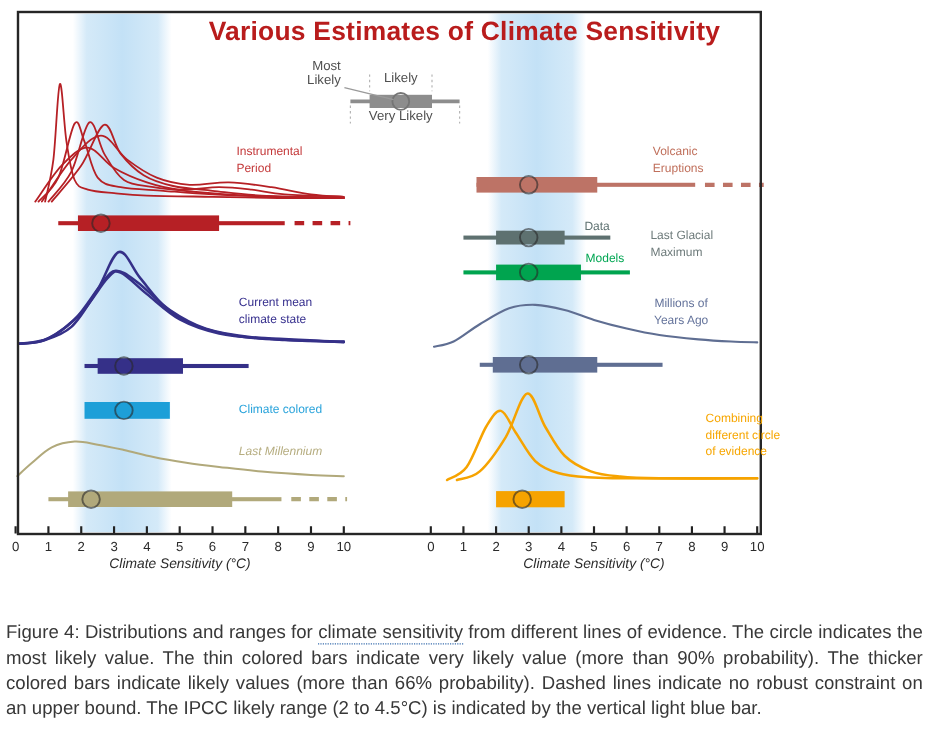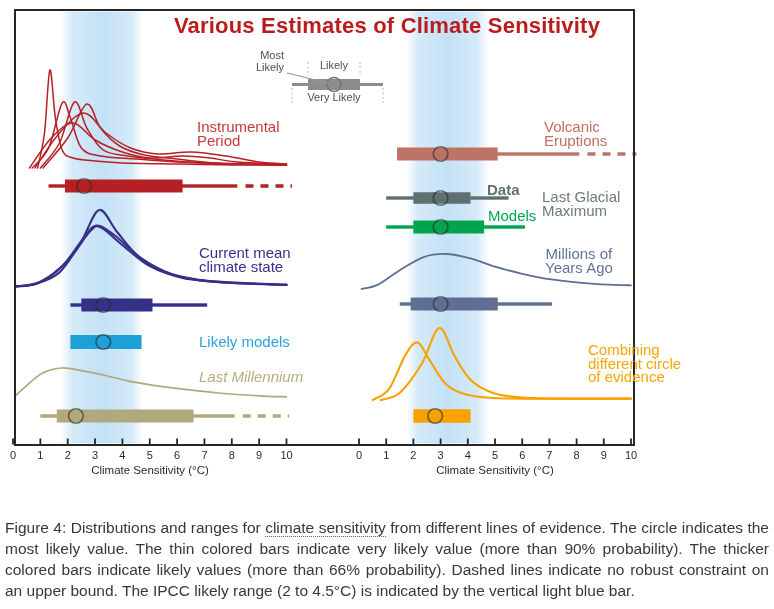--- a/index.html
+++ b/index.html
@@ -3,24 +3,24 @@
 <meta charset="utf-8">
 <style>
   html,body{margin:0;padding:0;background:#fff;}
   #stage{position:relative;width:774px;height:609px;background:#fff;overflow:hidden;
          font-family:"Liberation Sans",sans-serif;}
   #chart-svg{position:absolute;left:0;top:0;z-index:1;}
   #plot-frame{position:absolute;left:14px;top:9px;width:621px;height:437px;
               border:2.5px solid #262626;box-sizing:border-box;z-index:3;pointer-events:none;}
   #chart-title{position:absolute;left:14px;top:13px;width:746px;text-align:center;
                font-size:22px;font-weight:bold;color:#b91c1c;letter-spacing:.2px;z-index:4;}
-  .lbl{position:absolute;font-size:15px;line-height:13.5px;z-index:4;}
+  .lbl{position:absolute;font-size:10px;line-height:13.5px;z-index:4;}
   .leg{position:absolute;font-size:11px;line-height:12px;color:#4f4f4f;z-index:4;}
   .axis-title{position:absolute;top:464px;width:220px;text-align:center;
-              font-size:11.5px;color:#2b2b2b;z-index:4;}
+              font-size:11.5px;color:#2b2b2b;z-index:4;font-style:italic;}
   .tick{font:11px "Liberation Sans",sans-serif;fill:#2b2b2b;}
   #caption{position:absolute;left:5px;top:501px;width:764px;z-index:4;
            font-size:15.5px;line-height:21.2px;color:#383838;
            text-align:justify;}
   #caption .cap-link{border-bottom:1.5px dotted #3b6fae;cursor:pointer;}
 </style>
 </head>
 <body>
 
 <div id="stage">
@@ -142,31 +142,31 @@
 
   <div class="lbl" style="left:197px;top:120px;color:#c4393a;">
     <div>Instrumental</div>
     <div>Period</div>
   </div>
   <div class="lbl" style="left:199px;top:246px;color:#37308e;">
     <div>Current mean</div>
     <div>climate state</div>
   </div>
   <div class="lbl" style="left:199px;top:335px;color:#29a3db;">
-    <div>Likely models</div>
+    <div>Climate colored</div>
   </div>
   <div class="lbl" style="left:199px;top:370px;color:#b6ad80;font-style:italic;">
     <div>Last Millennium</div>
   </div>
 
   <div class="lbl" style="left:544px;top:120px;color:#c0705c;">
     <div>Volcanic</div>
     <div>Eruptions</div>
   </div>
-  <div class="lbl" style="left:487px;top:183px;color:#5f7272;font-weight:bold;">
+  <div class="lbl" style="left:487px;top:183px;color:#5f7272;">
     <div>Data</div>
   </div>
   <div class="lbl" style="left:542px;top:190px;color:#6e7b7b;">
     <div>Last Glacial</div>
     <div>Maximum</div>
   </div>
   <div class="lbl" style="left:488px;top:209px;color:#00a653;">
     <div>Models</div>
   </div>
   <div class="lbl" style="left:545px;top:247px;color:#64739b;text-align:center;">

